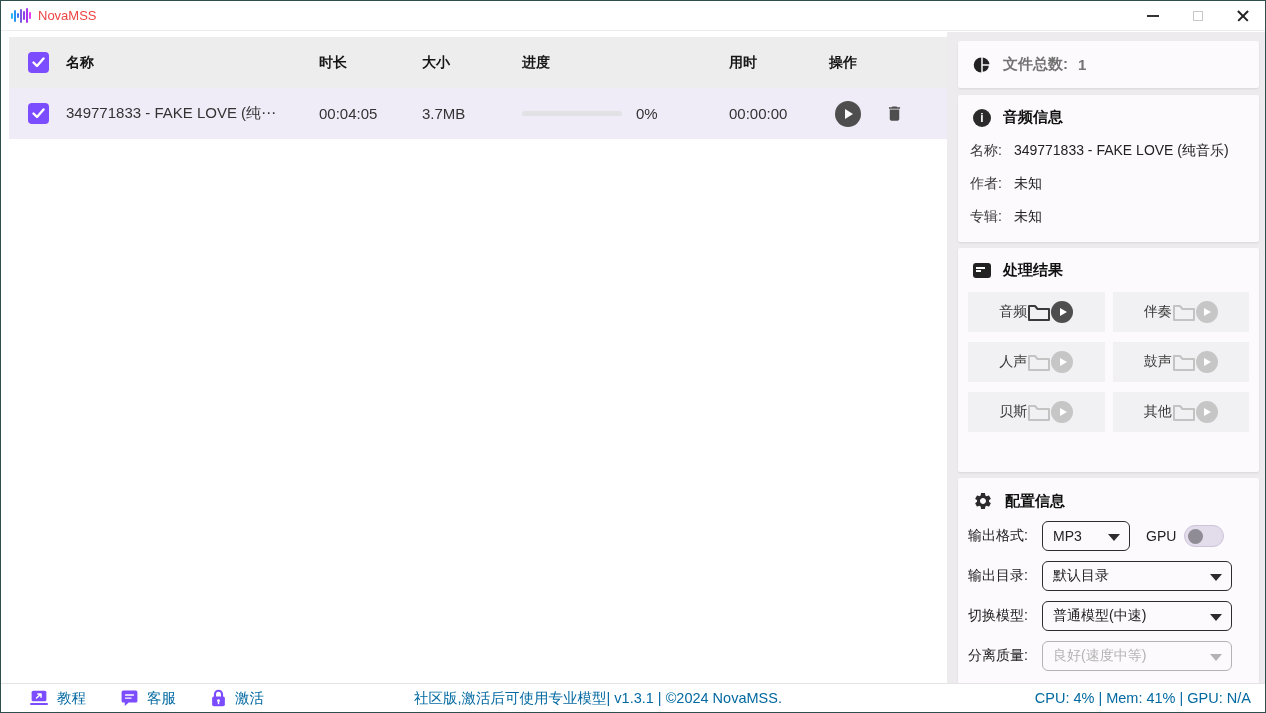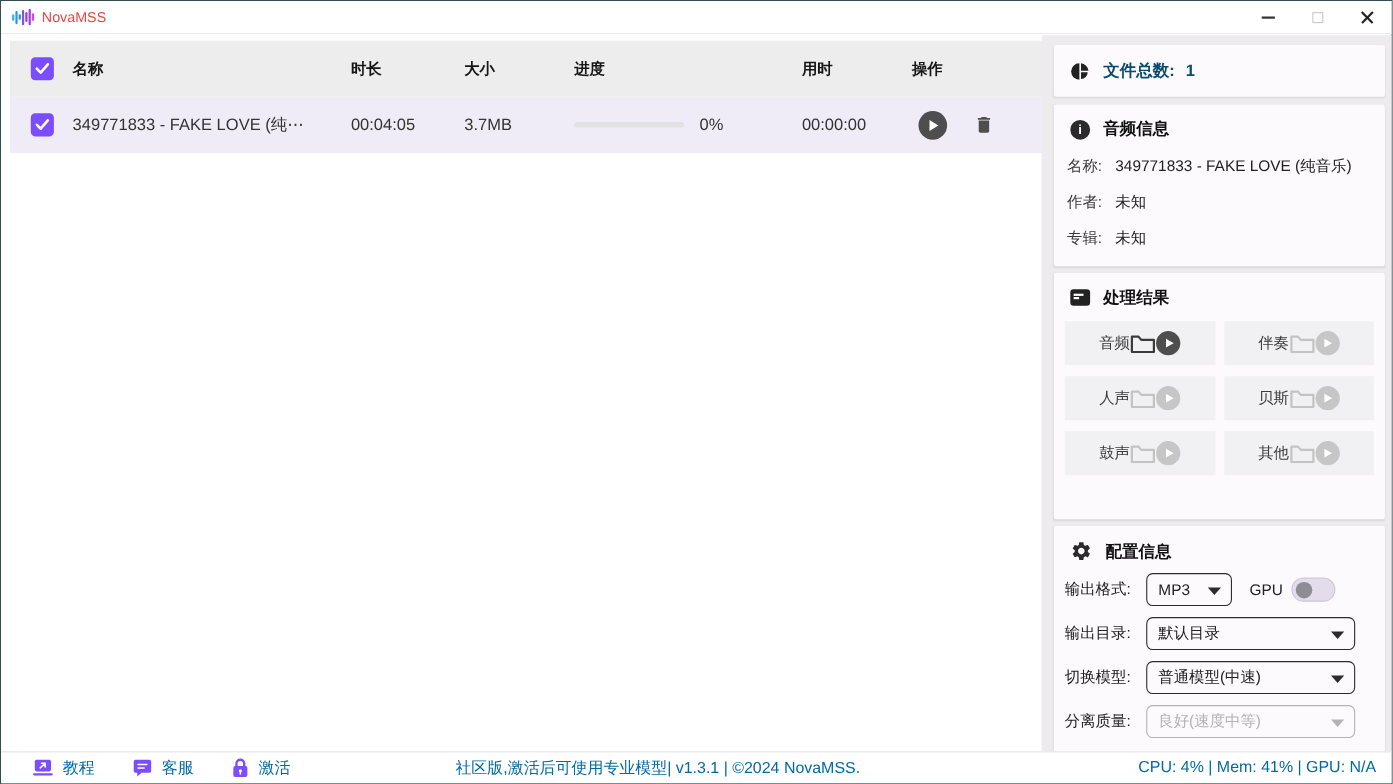--- a/index.html
+++ b/index.html
@@ -40,38 +40,38 @@
   .progress-fill { height:100%; background:#7c4dff; width:0%; }
   .actions { display:flex; align-items:center; gap:24px; padding-left:6px; }
   .play-btn { width:26px; height:26px; border-radius:50%; background:#4e4e4e; display:flex; align-items:center; justify-content:center; cursor:pointer; }
   .play-btn .tri { width:0; height:0; border-left:8px solid #fff; border-top:5px solid transparent; border-bottom:5px solid transparent; margin-left:2px; }
   .icon-btn { cursor:pointer; display:flex; align-items:center; }
 
   
   .sidebar { position:absolute; top:31px; left:946px; right:0; bottom:29px; background:#edebee; }
   .card { background:#fcfafc; border-radius:2px; margin-left:11px; width:301px; box-shadow:0 1px 2px rgba(0,0,0,0.09); }
   .card-title { display:flex; align-items:center; gap:12px; font-size:15px; font-weight:bold; color:#111; padding:13px 0 0 15px; }
-  .card1 { margin-top:9px; height:47px; display:flex; align-items:center; gap:12px; padding-left:15px; font-size:15px; font-weight:bold; color:#0c4a6e; }
+  .card1 { margin-top:9px; height:47px; display:flex; align-items:center; gap:12px; padding-left:15px; font-size:15px; font-weight:bold; color:#737373; }
   .card2 { margin-top:7px; height:147px; }
   .field { display:flex; padding:0 10px 0 12px; margin-top:15px; font-size:14px; color:#222; }
   .field .flabel { color:#3a3a3a; margin-right:12px; white-space:nowrap; }
   .card3 { margin-top:6px; height:224px; }
   .res-grid { display:grid; grid-template-columns:1fr 1fr; gap:10px 8px; padding:12px 10px 0 10px; }
   .res-cell { height:40px; background:#f1f0f2; display:flex; align-items:center; justify-content:center; padding:0 12px; }
   .res-cell .rlabel { font-size:14px; color:#3a3a3a; }
   .res-cell svg.folder { stroke:#3a3a3a; }
   .res-play { width:22px; height:22px; border-radius:50%; background:#4e4e4e; display:flex; align-items:center; justify-content:center; cursor:pointer; }
   .res-play .tri { width:0; height:0; border-left:7px solid #fff; border-top:4.5px solid transparent; border-bottom:4.5px solid transparent; margin-left:2px; }
   .res-cell.disabled svg.folder { stroke:#c3c3c3; }
   .res-cell.disabled .res-play { background:#c6c6c6; }
   .card4 { margin-top:6px; height:220px; }
   .cfg-row { display:flex; align-items:center; margin-top:10px; padding-left:10px; font-size:14px; color:#222; }
   .cfg-label { width:74px; white-space:nowrap; }
   .dropdown { position:relative; height:30px; border:1.5px solid #2c2c2c; border-radius:6px; display:flex; align-items:center; padding:0 26px 0 10px; font-size:14px; color:#222; cursor:pointer; background:#fcfafc; }
-  .dd-sm { width:78px; }
+  .dd-sm { width:88px; }
   .dd-lg { width:190px; }
   .caret { position:absolute; right:9px; top:12px; width:0; height:0; border-left:6px solid transparent; border-right:6px solid transparent; border-top:7px solid #2c2c2c; }
   .dropdown.disabled { border-color:#b3b3b3; color:#b3b3b3; cursor:default; }
   .dropdown.disabled .caret { border-top-color:#b3b3b3; }
   .gpu-label { margin-left:16px; }
   .toggle { width:40px; height:22px; border-radius:11px; background:#e3dceb; border:1px solid #cdc4da; margin-left:8px; position:relative; cursor:pointer; }
   .toggle .knob { position:absolute; left:3px; top:2.5px; width:15px; height:15px; border-radius:50%; background:#8f8c96; }
 
   
   .footer { position:absolute; bottom:0; left:0; right:0; height:29px; background:#fff; border-top:1px solid #e4e4e4; display:flex; align-items:center; padding-left:28px; color:#0369a1; font-size:14.5px; }
@@ -220,30 +220,30 @@
         <div class="res-cell disabled">
           <span class="rlabel">人声</span>
           <svg class="folder" width="24" height="20" viewBox="0 0 24 20" fill="none" stroke-width="2">
               <path d="M2 4 h6 l2.5 3 H22 v11 H2 Z" stroke-linejoin="round"></path>
             </svg>
           <span class="res-play">
               <span class="tri"></span>
             </span>
         </div>
         <div class="res-cell disabled">
+          <span class="rlabel">鼓声</span>
+          <svg class="folder" width="24" height="20" viewBox="0 0 24 20" fill="none" stroke-width="2">
+              <path d="M2 4 h6 l2.5 3 H22 v11 H2 Z" stroke-linejoin="round"></path>
+            </svg>
+          <span class="res-play">
+              <span class="tri"></span>
+            </span>
+        </div>
+        <div class="res-cell disabled">
           <span class="rlabel">贝斯</span>
-          <svg class="folder" width="24" height="20" viewBox="0 0 24 20" fill="none" stroke-width="2">
-              <path d="M2 4 h6 l2.5 3 H22 v11 H2 Z" stroke-linejoin="round"></path>
-            </svg>
-          <span class="res-play">
-              <span class="tri"></span>
-            </span>
-        </div>
-        <div class="res-cell disabled">
-          <span class="rlabel">鼓声</span>
           <svg class="folder" width="24" height="20" viewBox="0 0 24 20" fill="none" stroke-width="2">
               <path d="M2 4 h6 l2.5 3 H22 v11 H2 Z" stroke-linejoin="round"></path>
             </svg>
           <span class="res-play">
               <span class="tri"></span>
             </span>
         </div>
         <div class="res-cell disabled">
           <span class="rlabel">其他</span>
           <svg class="folder" width="24" height="20" viewBox="0 0 24 20" fill="none" stroke-width="2">

